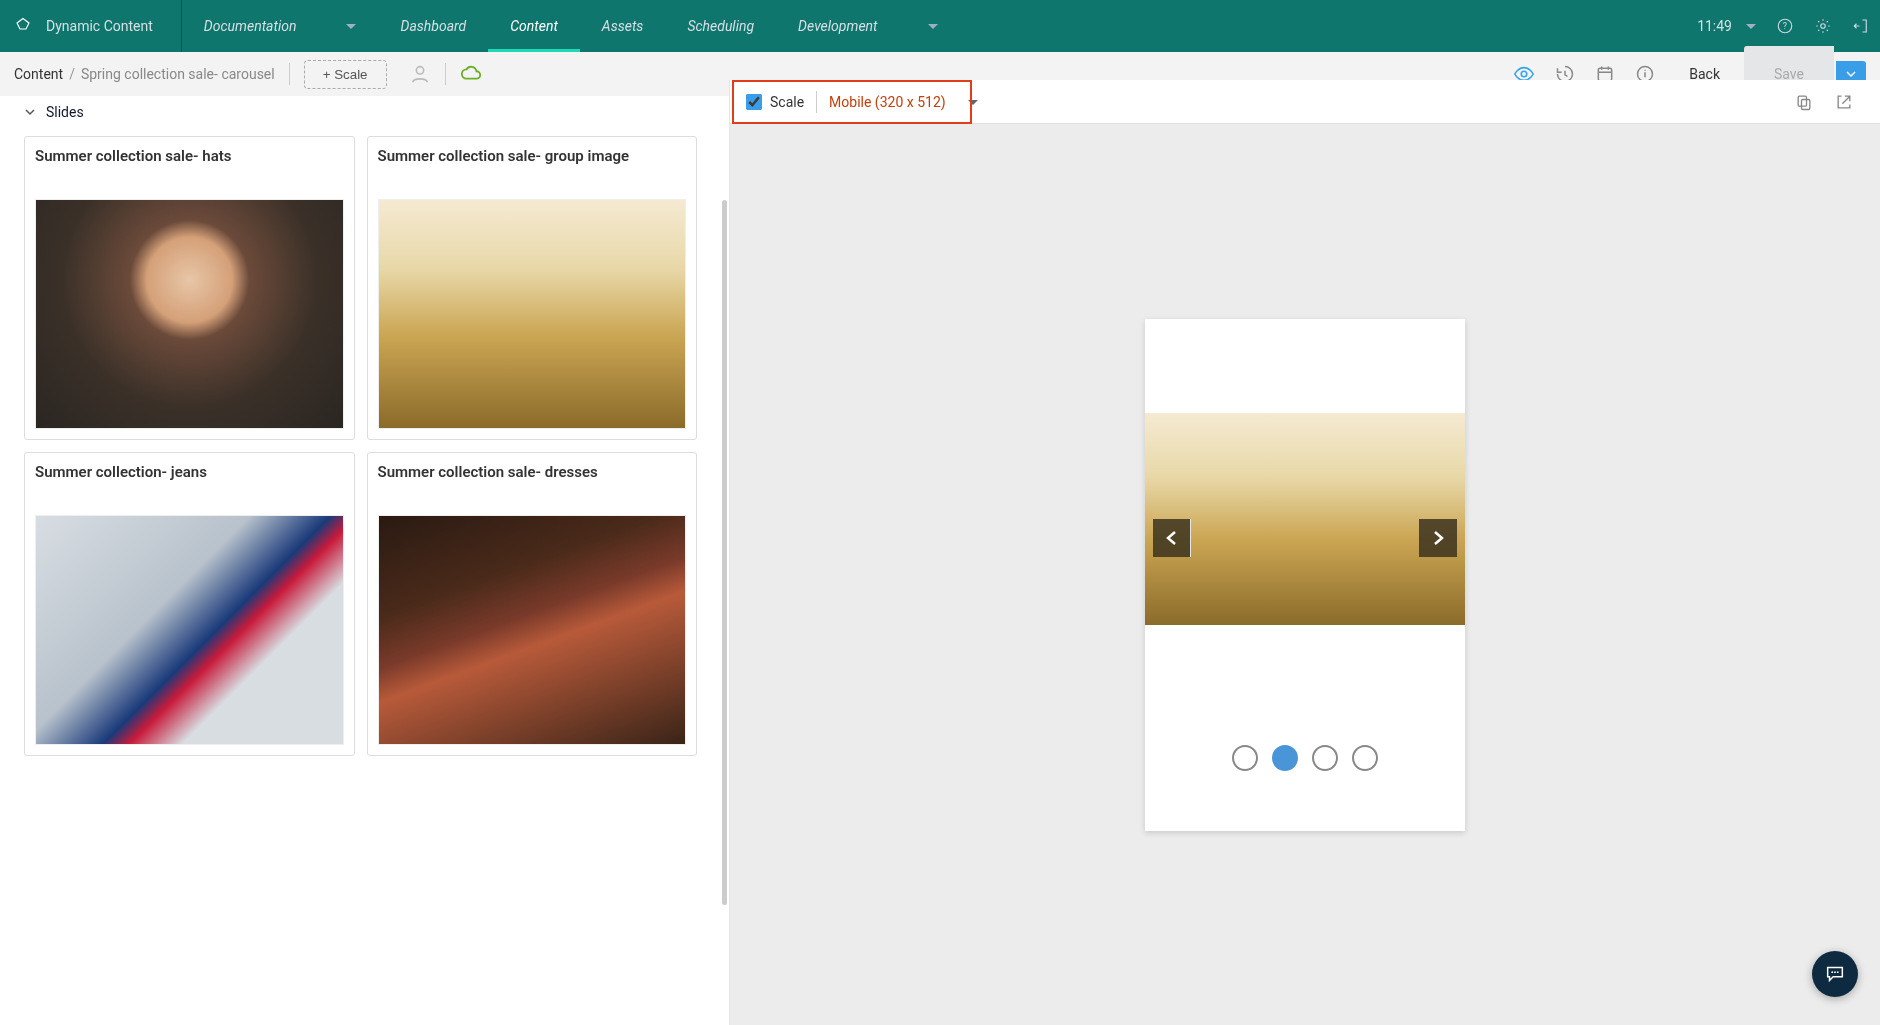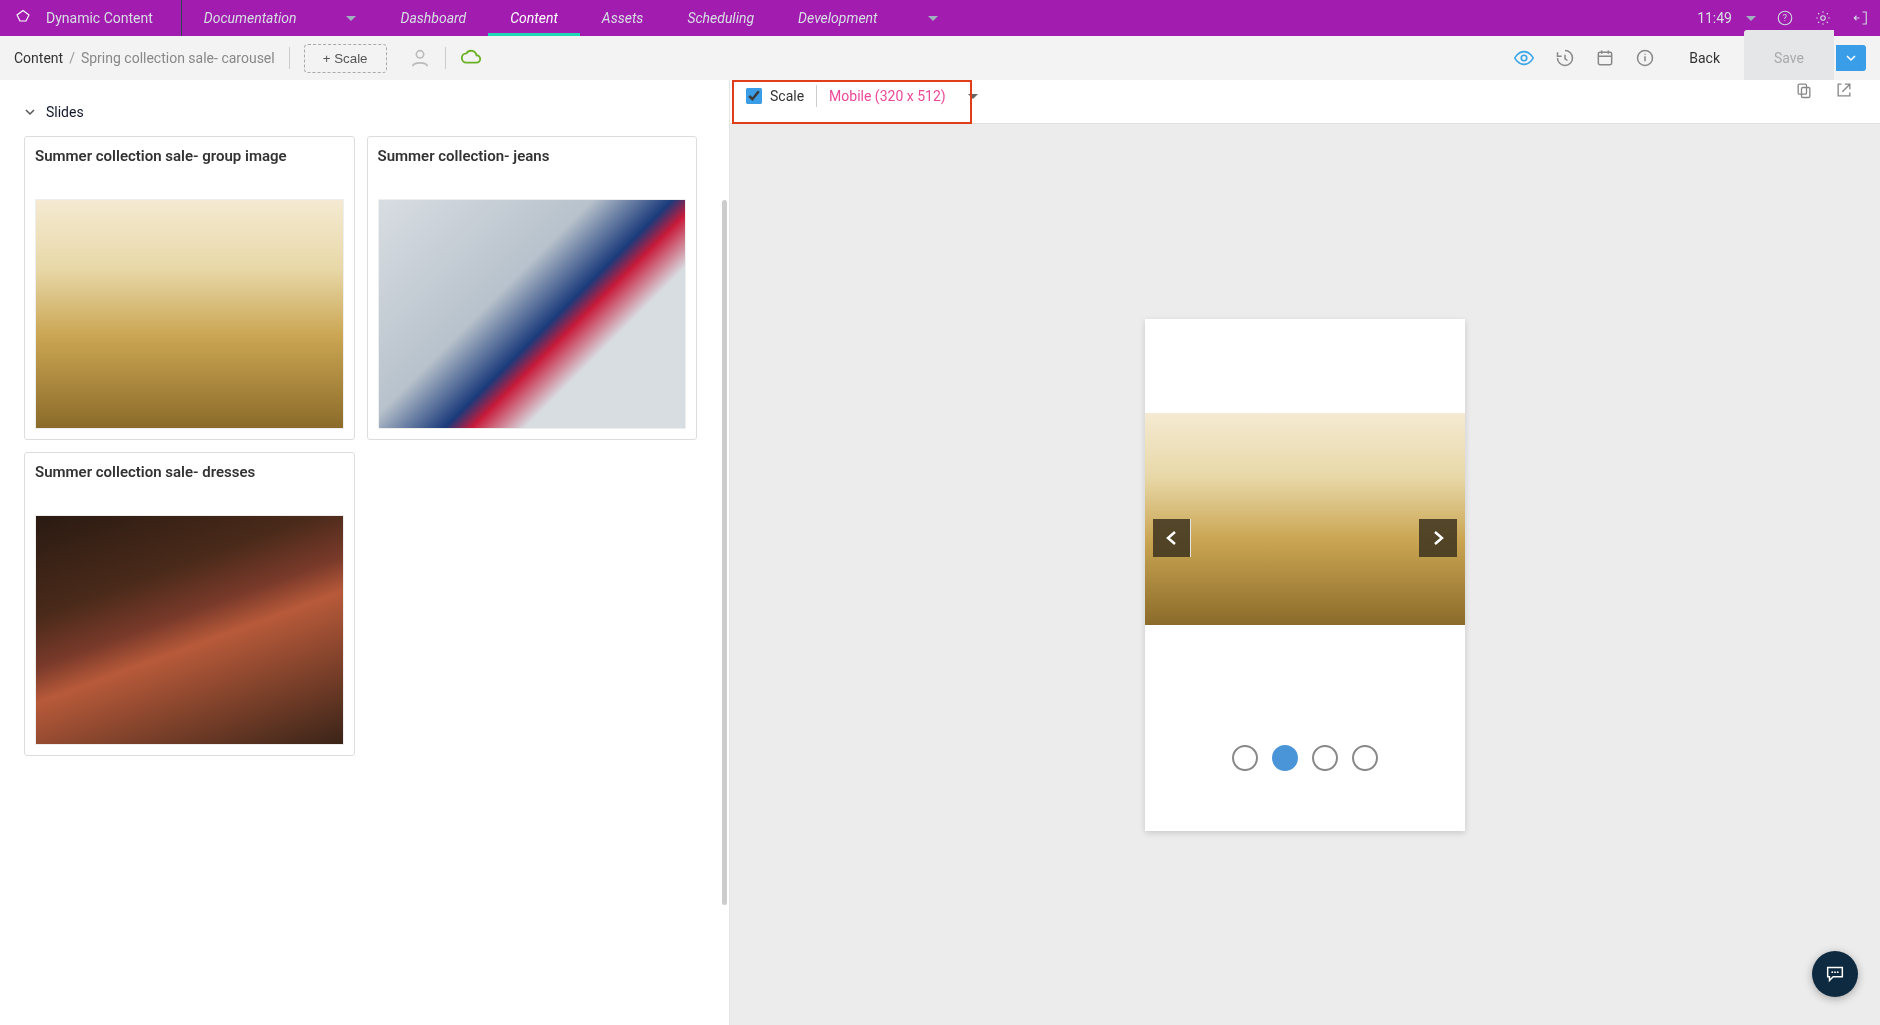--- a/index.html
+++ b/index.html
@@ -1,19 +1,19 @@
 <!DOCTYPE html>
 <html><head>
 <meta charset="utf-8">
 <style>
 * { box-sizing: border-box; margin: 0; padding: 0; }
 body { font-family: -apple-system, BlinkMacSystemFont, "Segoe UI", Roboto, Helvetica, Arial, sans-serif; background: #fff; overflow: hidden; }
 
 
-.topnav { height: 36px; background: #a21caf; display: flex; align-items: center; color: #d8dfe5; font-size: 14px; }
+.topnav { height: 52px; background: #0f766e; display: flex; align-items: center; color: #d8dfe5; font-size: 14px; }
 .topnav .logo { width: 46px; display:flex; align-items:center; justify-content:center; }
 .topnav .brand { padding: 0 28px 0 0; border-right: 1px solid #2c4356; height: 100%; display:flex; align-items:center; }
 .topnav .navitem { padding: 0 22px; height: 100%; display:flex; align-items:center; cursor:pointer; position: relative; font-style: italic;}
 .topnav .navitem.dropdown::after { content:""; margin-left: 50px; border:5px solid transparent; border-top-color:#9fb0bf; transform: translateY(3px);}
 .topnav .navitem.active { color: #fff; }
 .topnav .navitem.active::before { content:""; position:absolute; bottom:0; left:0; right:0; height:3px; background:#1fd6b5; }
 .topnav .spacer { flex:1; }
 .topnav .time { padding: 0 14px; }
 .topnav .time-dd { margin-right: 10px; border:5px solid transparent; border-top-color:#9fb0bf; transform: translateY(3px);}
 .topnav .icon { padding: 0 10px; cursor:pointer; display:flex; align-items:center; }
@@ -43,26 +43,26 @@
 .left::after { content:""; position:absolute; top: 120px; bottom: 120px; right: 2px; width:5px; background:#ccc; border-radius:3px; }
 .slides-header { display:flex; align-items:center; color:#0f172a; font-size:14px; padding: 10px 6px; cursor:pointer; }
 .slides-header .chev { margin-right: 10px; }
 .slides-grid { display:grid; grid-template-columns: 1fr 1fr; gap: 12px; padding: 6px; }
 .slide-card { border:1px solid #ddd; border-radius:3px; padding: 10px; background:#fff; }
 .slide-card .title { font-size: 15px; font-weight: 600; color:#333; margin-bottom: 34px; }
 .slide-card .img { width:100%; height: 230px; border:1px solid #eee; }
 
 
 .right { flex:1; background:#ececec; position:relative; }
-.right-toolbar { height: 44px; background:#fff; border-bottom:1px solid #e0e0e0; display:flex; padding: 0 16px; }
+.right-toolbar { height: 44px; background:#fff; border-bottom:1px solid #e0e0e0; display:flex; align-items:center; padding: 0 16px; }
 .scale-box { display:inline-flex; align-items:center; height: 32px; }
 .scale-box input[type=checkbox]{ width:16px; height:16px; margin-right:8px; accent-color: #3a9de8; }
 .scale-box .lbl { color:#333; font-size:14px; }
 .scale-box .divider { width:1px; height:22px; background:#ccc; margin: 0 12px; }
-.scale-box .dd { color:#ec4899; font-size:14px; padding-right: 36px; position:relative; cursor:pointer;}
+.scale-box .dd { color:#c2410c; font-size:14px; padding-right: 36px; position:relative; cursor:pointer;}
 .scale-box .dd::after { content:""; position:absolute; right:4px; top:6px; border:5px solid transparent; border-top-color:#666; }
 .highlight-box { position:absolute; top: 0px; left: 2px; width: 240px; height: 44px; border:2px solid #e03d1a; pointer-events:none; }
 .right-toolbar .spacer { flex:1; }
 .right-toolbar .tool { padding: 0 10px; color:#888; cursor:pointer; }
 
 .preview-area { position:absolute; top:44px; left:0; right:0; bottom:0; display:flex; align-items:center; justify-content:center; }
 .device-frame { width: 320px; height: 512px; background:#fff; box-shadow: 0 2px 6px rgba(0,0,0,0.15); position:relative; overflow:hidden; }
 .carousel-img { position:absolute; top: 94px; left:0; right:0; height: 212px; }
 .carousel-arrow { position:absolute; width: 38px; height: 38px; background:rgba(60,50,30,0.85); color:#fff; display:flex; align-items:center; justify-content:center; cursor:pointer; top: 200px; }
 .carousel-arrow.left { left: 8px; }
@@ -171,20 +171,24 @@
     <div class="left-scroll">
       <div class="slides-header">
         <span class="chev">
           <svg width="12" height="12" viewBox="0 0 12 12">
               <path d="M2 4l4 4 4-4" stroke="#555" stroke-width="1.5" fill="none"></path>
             </svg>
         </span>
         <span>Slides</span>
       </div>
       <div class="slides-grid">
+        <div class="slide-card">
+          <div class="title">Summer collection sale- hats</div>
+          <div class="img" style="background: radial-gradient(circle at 50% 35%, #e8c6a7 0%, #d4a078 20%, #6b4a3a 28%, #3a3028 60%, #2a2622 100%);"></div>
+        </div>
         <div class="slide-card">
           <div class="title">Summer collection sale- group image</div>
           <div class="img" style="background: linear-gradient(180deg,#f5ead2 0%, #e8d8a8 30%, #caa552 60%, #8b6b2a 100%);"></div>
         </div>
         <div class="slide-card">
           <div class="title">Summer collection- jeans</div>
           <div class="img" style="background: linear-gradient(135deg,#d8dde2 0%, #b8c2cc 40%, #1a3a7a 55%, #c81a3a 60%, #d8dde2 70%);"></div>
         </div>
         <div class="slide-card">
           <div class="title">Summer collection sale- dresses</div>

